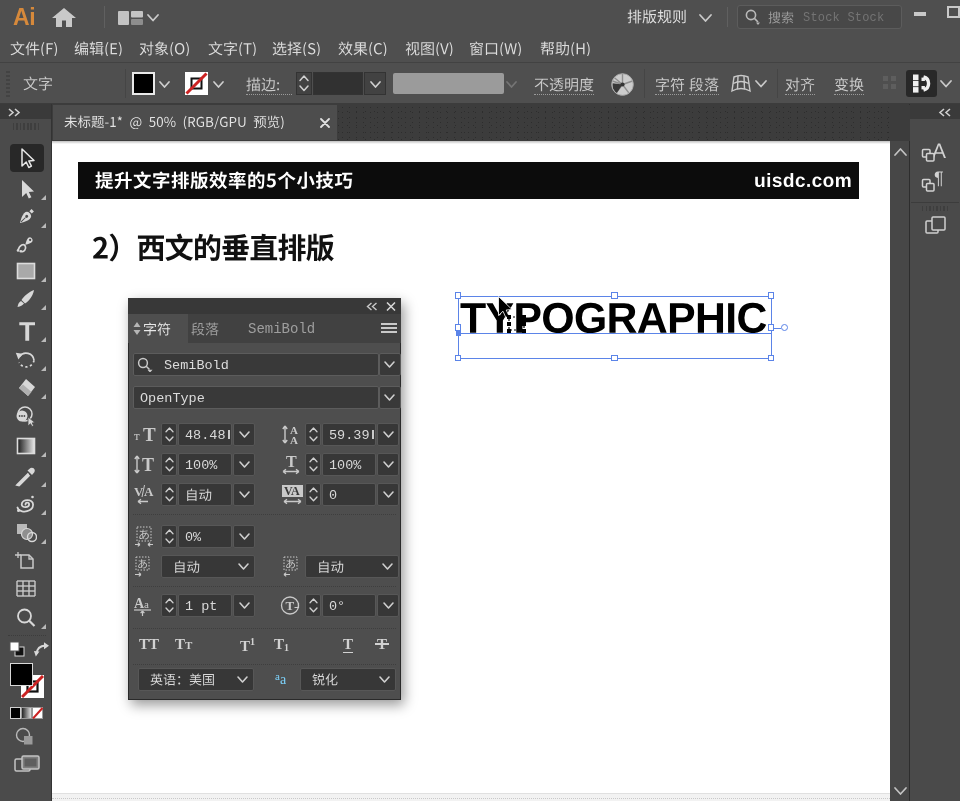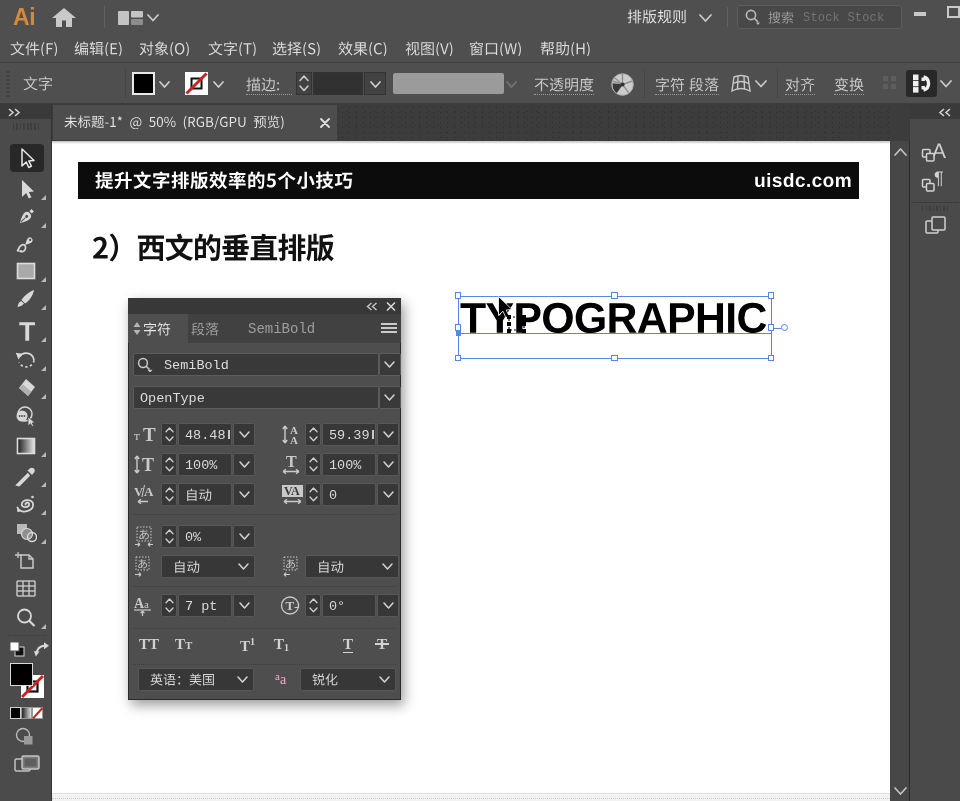--- a/index.html
+++ b/index.html
@@ -891,21 +891,21 @@
 <path d="M8.5,21 L8.5,16 M8.5,16 L6.6,18.2 M8.5,16 L10.4,18.2" stroke="#c9c9c9" stroke-width="1.2" fill="none"></path>
   </svg>
 <div style="position:absolute;left:161px;top:594px;width:16px;height:23px;background:#373737;border:1px solid #575757;border-radius:2px"></div>
 <svg style="position:absolute;left:163.5px;top:596.9px" width="11" height="7.8">
     <path d="M2,5.8 L5.5,2 L9,5.8" fill="none" stroke="#cfcfcf" stroke-width="1.3" stroke-linecap="round" stroke-linejoin="round"></path>
   </svg>
 <svg style="position:absolute;left:163.5px;top:606.3000000000001px" width="11" height="7.8">
     <path d="M2,2 L5.5,5.8 L9,2" fill="none" stroke="#cfcfcf" stroke-width="1.3" stroke-linecap="round" stroke-linejoin="round"></path>
   </svg>
 <div style="position:absolute;left:178px;top:594px;width:54px;height:23px;background:#373737;border:1px solid #575757;border-radius:2px;overflow:hidden"></div>
-<div class="abs mono" style="left:185px;top:598.5px;width:46px;font-size:13.5px;color:#d9d9d9;white-space:nowrap;overflow:hidden">7 pt</div>
+<div class="abs mono" style="left:185px;top:598.5px;width:46px;font-size:13.5px;color:#d9d9d9;white-space:nowrap;overflow:hidden">1 pt</div>
 <div style="position:absolute;left:233px;top:594px;width:22px;height:23px;background:#373737;border:1px solid #575757;border-radius:2px"></div>
 <svg style="position:absolute;left:237.5px;top:601.0px" width="13" height="9">
     <path d="M2,2 L6.5,7 L11,2" fill="none" stroke="#cfcfcf" stroke-width="1.6" stroke-linecap="round" stroke-linejoin="round"></path>
   </svg>
 <svg class="abs" style="left:280px;top:595px" width="26" height="21" viewBox="0 0 26 21">
 <circle cx="10" cy="10.5" r="8.5" fill="none" stroke="#c9c9c9" stroke-width="1.3"></circle>
 <text x="5.5" y="15" font-family="Liberation Serif" font-size="13" font-weight="bold" fill="#c9c9c9">T</text>
 <path d="M18.5,8 L18.5,12.5 L14.5,12.5" fill="none" stroke="#c9c9c9" stroke-width="1.2"></path>
   </svg>
 <div style="position:absolute;left:305px;top:594px;width:16px;height:23px;background:#373737;border:1px solid #575757;border-radius:2px"></div>
@@ -935,21 +935,21 @@
       <use href="#r82F1" x="0" y="880"></use>
       <use href="#r8BED" x="1000" y="880"></use>
       <use href="#rFF1A" x="2000" y="880"></use>
       <use href="#r7F8E" x="3000" y="880"></use>
       <use href="#r56FD" x="4000" y="880"></use>
     </svg>
   </div>
 <svg style="position:absolute;left:235.5px;top:675.0px" width="13" height="9">
     <path d="M2,2 L6.5,7 L11,2" fill="none" stroke="#cfcfcf" stroke-width="1.6" stroke-linecap="round" stroke-linejoin="round"></path>
   </svg>
-<div class="abs" style="left:275px;top:670px;font-family:'Liberation Serif';font-size:14px;color:#f9a8d4"><span style="font-size:11px;vertical-align:4px">a</span>a</div>
+<div class="abs" style="left:275px;top:670px;font-family:'Liberation Serif';font-size:14px;color:#7dd3fc"><span style="font-size:11px;vertical-align:4px">a</span>a</div>
 <div style="position:absolute;left:300px;top:668px;width:96px;height:23px;background:#373737;border:1px solid #575757;border-radius:2px"></div>
 <div style="position:absolute;left:312.0px;top:673.0px;width:26.0px;height:13px">
     <svg width="26.0" height="13" viewBox="0 0 2000 1000" style="fill:#d9d9d9">
       <use href="#r9510" x="0" y="880"></use>
       <use href="#r5316" x="1000" y="880"></use>
     </svg>
   </div>
 <svg style="position:absolute;left:377.5px;top:675.0px" width="13" height="9">
     <path d="M2,2 L6.5,7 L11,2" fill="none" stroke="#cfcfcf" stroke-width="1.6" stroke-linecap="round" stroke-linejoin="round"></path>
   </svg>

